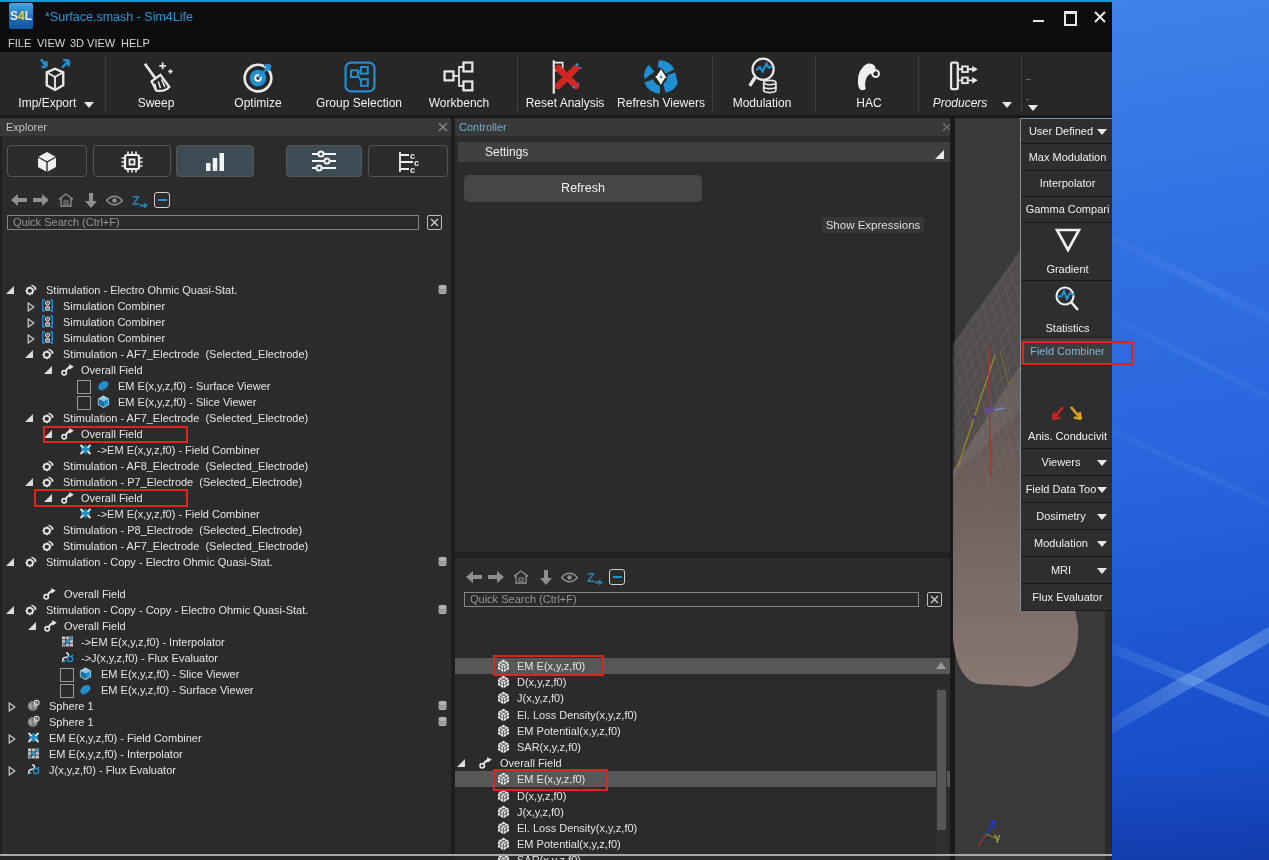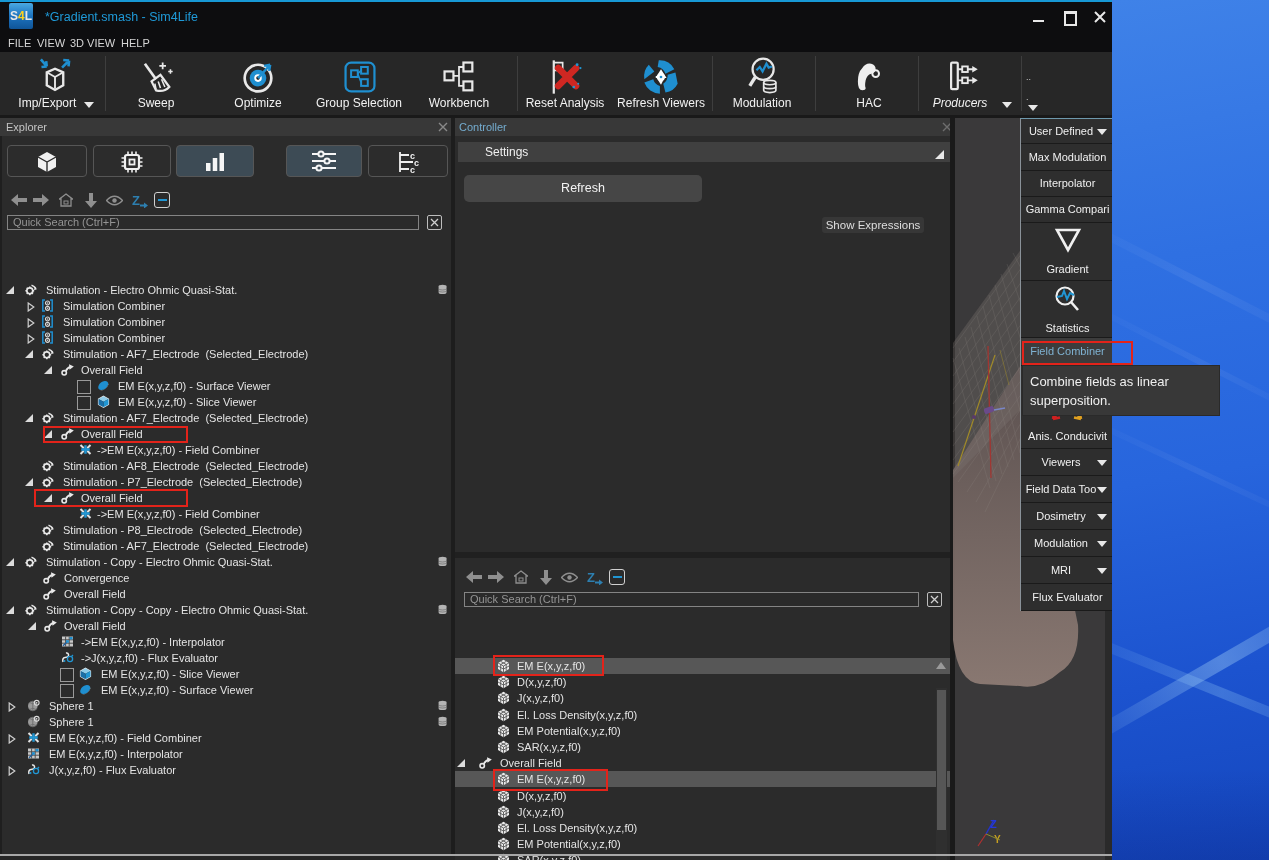--- a/index.html
+++ b/index.html
@@ -23,21 +23,21 @@
     <div class="abs" style="left:0;top:770px;width:160px;height:90px;background:linear-gradient(180deg,rgba(10,30,120,0),rgba(10,30,120,0.25));"></div>
   </div>
 
   <div class="abs" id="appwin" style="left:0;top:0;width:1112px;height:860px;background:#0d0d0f;overflow:hidden;">
 
     <div class="abs" style="left:0;top:0;width:1112px;height:2px;background:#1798d5;"></div>
 
     <div class="abs" style="left:9px;top:3px;width:24px;height:26px;border-radius:2px;
       background:linear-gradient(180deg,#4aa9e2 0%,#1d74c0 50%,#0f5498 100%);
       color:#e8e8e8;font-weight:bold;font-size:12px;text-align:center;line-height:26px;">S<span style="color:#ffd21e;">4</span>L</div>
-    <div class="lbl" style="left:45px;top:10px;font-size:12.5px;color:#1f9ad8;">*Gradient.smash - Sim4Life</div>
+    <div class="lbl" style="left:45px;top:10px;font-size:12.5px;color:#1f9ad8;">*Surface.smash - Sim4Life</div>
 
     <div class="abs" style="left:1033px;top:20px;width:11px;height:2px;background:#e8e8e8;"></div>
     <div class="abs" style="left:1064px;top:11px;width:9px;height:10px;border:2px solid #e8e8e8;border-top-width:3px;"></div>
     <svg class="abs" style="left:1093px;top:10px;" width="14" height="14" viewBox="0 0 14 14">
       <path d="M2 2 L12 12 M12 2 L2 12" stroke="#e8e8e8" stroke-width="2"></path>
     </svg>
 
     <div class="lbl" style="left:8px;top:37px;font-size:11px;color:#d6d6d6;">FILE</div>
     <div class="lbl" style="left:37px;top:37px;font-size:11px;color:#d6d6d6;">VIEW</div>
     <div class="lbl" style="left:70px;top:37px;font-size:11px;color:#d6d6d6;">3D VIEW</div>
@@ -363,26 +363,20 @@
           <div class="abs" style="left: 0px; top: 436px; width: 451px; height: 16px;">
             <div class="abs" style="left:6px;top:4px;width:0;height:0;border-left:8px solid transparent;border-bottom:8px solid #dcdcdc;"></div>
             <svg class="abs" style="left:24px;top:1px" width="13" height="14" viewBox="0 0 13 14">
               <use href="#i-gear"></use>
             </svg>
             <div class="row" style="left:46px;top:0;">Stimulation - Copy - Electro Ohmic Quasi-Stat.</div>
             <svg class="abs" style="left:437px;top:2px" width="12" height="12" viewBox="0 0 13 14">
               <use href="#i-db"></use>
             </svg>
           </div>
-          <div class="abs" style="left: 0px; top: 452px; width: 451px; height: 16px;">
-            <svg class="abs" style="left:43px;top:1px" width="13" height="14" viewBox="0 0 13 14">
-              <use href="#i-share"></use>
-            </svg>
-            <div class="row" style="left:64px;top:0;">Convergence</div>
-          </div>
           <div class="abs" style="left: 0px; top: 468px; width: 451px; height: 16px;">
             <svg class="abs" style="left:43px;top:1px" width="13" height="14" viewBox="0 0 13 14">
               <use href="#i-share"></use>
             </svg>
             <div class="row" style="left:64px;top:0;">Overall Field</div>
           </div>
           <div class="abs" style="left: 0px; top: 484px; width: 451px; height: 16px;">
             <div class="abs" style="left:6px;top:4px;width:0;height:0;border-left:8px solid transparent;border-bottom:8px solid #dcdcdc;"></div>
             <svg class="abs" style="left:24px;top:1px" width="13" height="14" viewBox="0 0 13 14">
               <use href="#i-gear"></use>
@@ -717,23 +711,20 @@
         <div class="abs" style="left: 0px; top: 438px; width: 93px; height: 27px; border-bottom: 1px solid rgb(26, 26, 26); box-sizing: border-box;">
           <div class="lbl" style="left: 0px; top: 6.5px; width: 80px; text-align: center; font-size: 11px; color: rgb(240, 240, 240);">MRI</div>
           <div class="abs" style="right: 7px; top: 11px; width: 0px; height: 0px; border-left: 5px solid transparent; border-right: 5px solid transparent; border-top: 6px solid rgb(232, 232, 232);"></div>
         </div>
         <div class="abs" style="left: 0px; top: 465px; width: 93px; height: 27px; border-bottom: 1px solid rgb(26, 26, 26); box-sizing: border-box;">
           <div class="lbl" style="left: 0px; top: 6.5px; width: 93px; text-align: center; font-size: 11px; color: rgb(240, 240, 240);">Flux Evaluator</div>
         </div>
       </div>
   </div>
 
-  <div class="abs" style="left:1022px;top:365px;width:198px;height:51px;background:#383838;border:1px solid #2a2a2a;box-sizing:border-box;">
-    <div class="lbl" style="left:7px;top:6px;font-size:13px;color:#f0f0f0;line-height:19px;">Combine fields as linear<br>superposition.</div>
-  </div>
 
   <div class="abs" style="left:43px;top:426px;width:145px;height:17px;border:2.5px solid #e3231a;box-sizing:border-box;"></div>
   <div class="abs" style="left:34px;top:489px;width:154px;height:18px;border:2.5px solid #e3231a;box-sizing:border-box;"></div>
   <div class="abs" style="left:493px;top:655px;width:111px;height:21px;border:2.5px solid #e3231a;box-sizing:border-box;"></div>
   <div class="abs" style="left:493px;top:769px;width:115px;height:22px;border:2.5px solid #e3231a;box-sizing:border-box;"></div>
   <div class="abs" style="left:1022px;top:341px;width:111px;height:24px;border:2.5px solid #e3231a;box-sizing:border-box;"></div>
 
 </div>
 
 <svg width="0" height="0" style="position:absolute">

